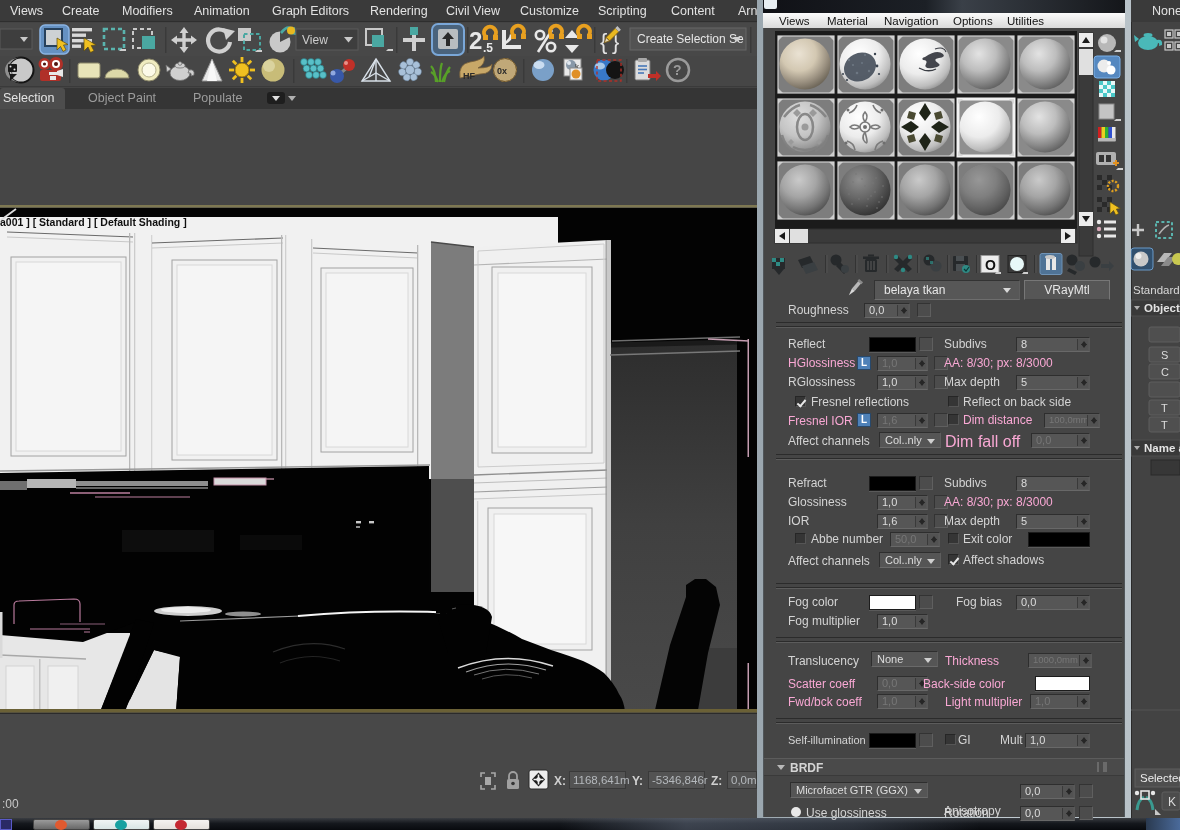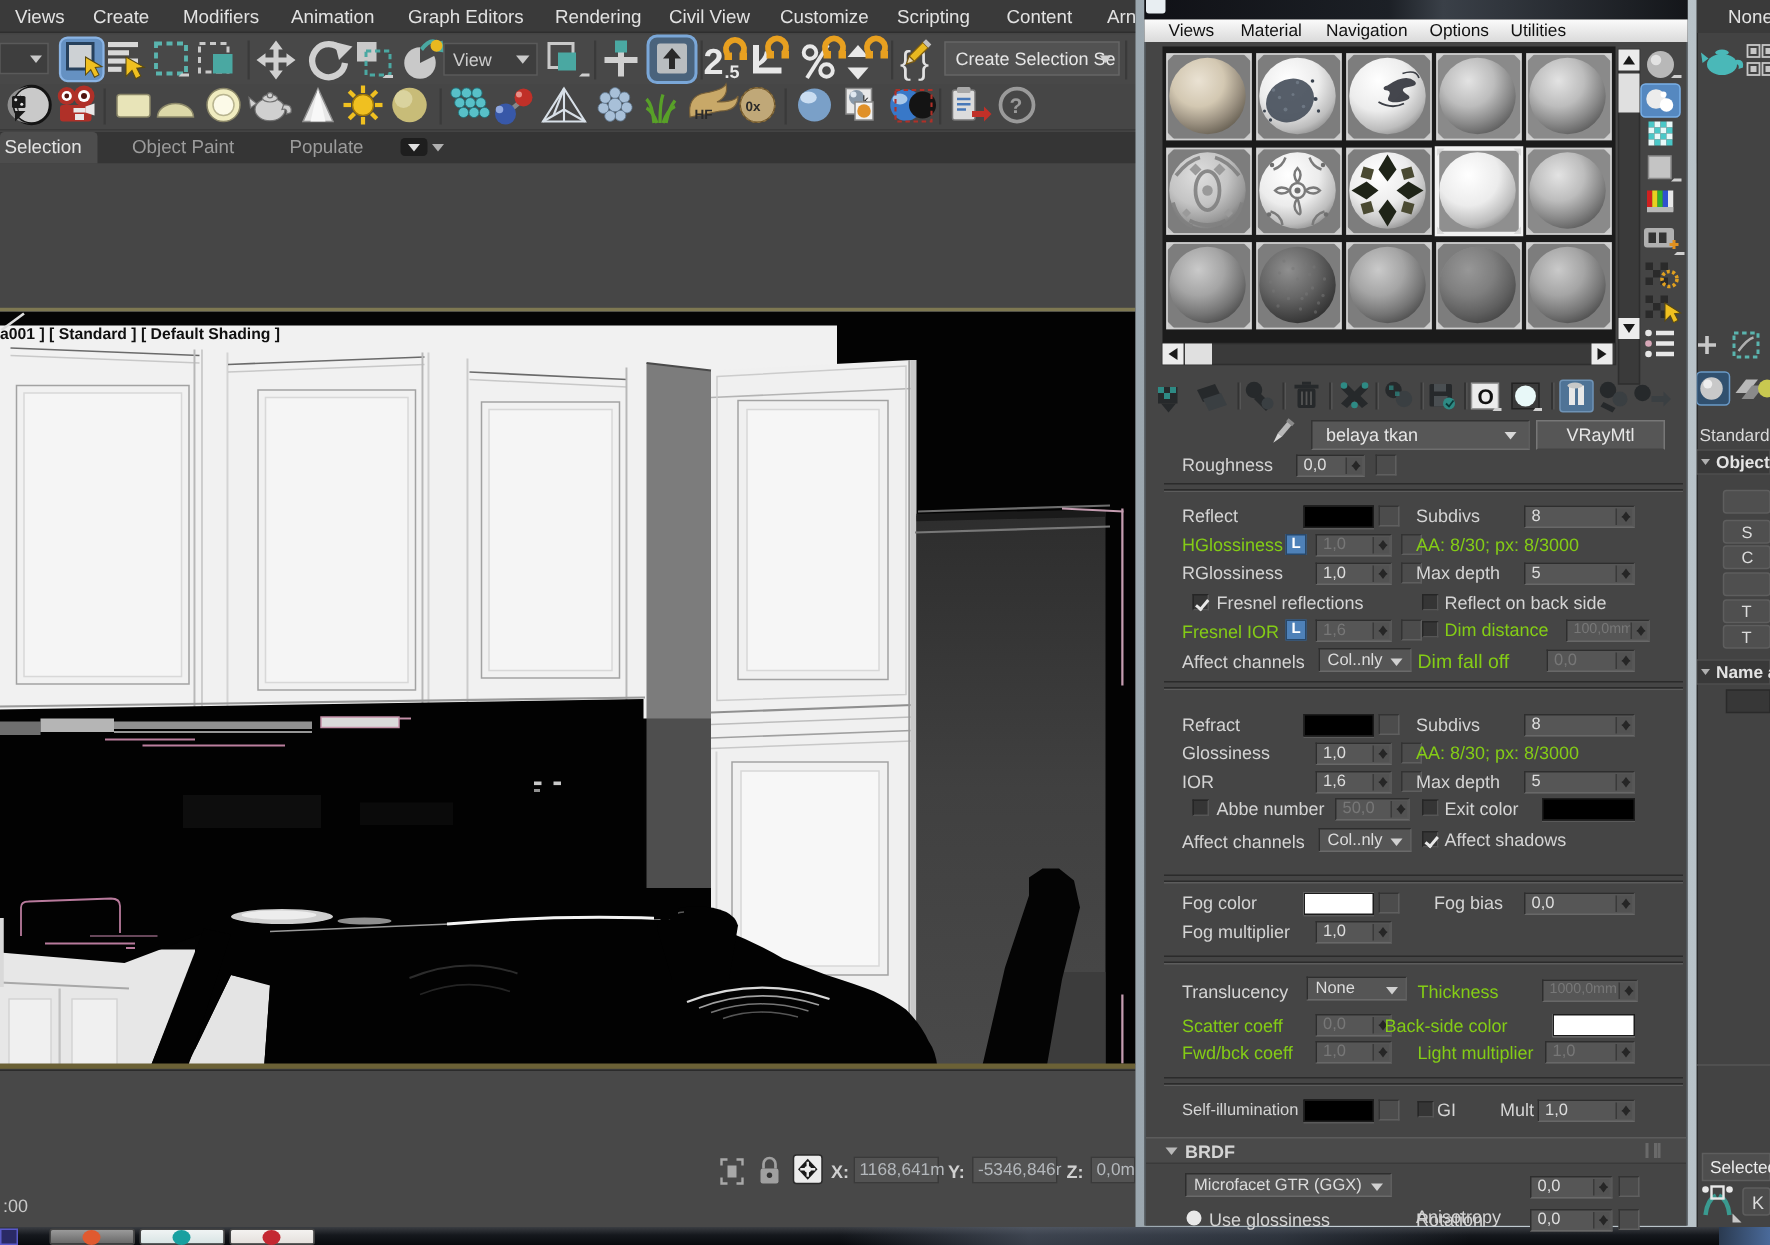--- a/index.html
+++ b/index.html
@@ -1,20 +1,20 @@
 <!DOCTYPE html>
 <html><head><meta charset="utf-8"><style>
 *{margin:0;padding:0;box-sizing:border-box}
 html,body{width:1180px;height:830px;overflow:hidden;background:#444;font-family:"Liberation Sans",sans-serif}
 .abs{position:absolute}
 #stage{position:relative;width:1180px;height:830px;overflow:hidden}
 .mtxt{color:#e2e2e2;font-size:12.5px}
 .tabtxt{font-size:12.5px;color:#9c9c9c}
 .lbl{position:absolute;color:#d4d4d4;font-size:12px;white-space:nowrap}
-.dlbl{position:absolute;color:#84cc16;font-size:12px;white-space:nowrap}
+.dlbl{position:absolute;color:#f9a8d4;font-size:12px;white-space:nowrap}
 .spin{position:absolute;background:#565656;border-top:1px solid #2e2e2e;border-left:1px solid #2e2e2e;border-bottom:1px solid #686868;border-right:1px solid #585858;color:#dcdcdc;font-size:11px;line-height:12px;padding-left:4px;height:15px}
 .spin.dis{color:#777}
 .spinb{position:absolute;right:1px;top:1px;bottom:1px;width:11px;border-left:1px solid #3a3a3a;background:#525252}
 .spinb:before{content:"";position:absolute;left:3px;top:2px;border-left:3px solid transparent;border-right:3px solid transparent;border-bottom:4px solid #262626}
 .spinb:after{content:"";position:absolute;left:3px;bottom:2px;border-left:3px solid transparent;border-right:3px solid transparent;border-top:4px solid #262626}
 .mapb{position:absolute;width:14px;height:14px;background:#4c4c4c;border-top:1px solid #333;border-left:1px solid #333;border-bottom:1px solid #5f5f5f;border-right:1px solid #5f5f5f}
 .lbtn{position:absolute;width:14px;height:14px;background:#4e81b8;border:1px solid #28486a;color:#fff;font-size:10px;font-weight:bold;text-align:center;line-height:12px}
 .cb{position:absolute;width:11px;height:11px;background:#353535;border-top:1px solid #262626;border-left:1px solid #262626;border-bottom:1px solid #555;border-right:1px solid #555}
 .cb.on:before{content:"";position:absolute;left:1px;top:3px;width:7px;height:3px;border-left:2px solid #e8e8e8;border-bottom:2px solid #e8e8e8;transform:rotate(-50deg)}
 .swatch{position:absolute;height:15px;border:1px solid #1c1c1c;box-shadow:0 1px 0 #5a5a5a}
@@ -888,21 +888,21 @@
 <div class="lbl" style="left:963px;top:395px;font-size:12px">Reflect on back side</div>
 <div class="dlbl" style="left:788px;top:414px;font-size:12px">Fresnel IOR</div>
 <div class="lbtn" style="left:857px;top:413px">L</div>
 <div class="spin dis" style="left:877px;top:413px;width:51px;font-size:11px">1,6<div class="spinb"></div></div>
 <div class="mapb" style="left:934px;top:413px"></div>
 <div class="cb" style="left:948px;top:414px"></div>
 <div class="dlbl" style="left:963px;top:413px;font-size:12px">Dim distance</div>
 <div class="spin dis" style="left:1044px;top:413px;width:56px;font-size:9.5px">100,0mm<div class="spinb"></div></div>
 <div class="lbl" style="left:788px;top:434px;font-size:12px">Affect channels</div>
 <div class="drop" style="left:879px;top:432px;width:62px">Col..nly</div>
-<div class="dlbl" style="left:945px;top:433px;font-size:13px">Dim fall off</div>
+<div class="dlbl" style="left:945px;top:433px;font-size:16px">Dim fall off</div>
 <div class="spin dis" style="left:1031px;top:433px;width:59px;font-size:11px">0,0<div class="spinb"></div></div>
 <div class="vsep" style="top:454px"></div>
 <div class="lbl" style="left:788px;top:476px;font-size:12px">Refract</div>
 <div class="swatch" style="left:869px;top:476px;width:47px;background:#000"></div>
 <div class="mapb" style="left:919px;top:476px"></div>
 <div class="lbl" style="left:944px;top:476px;font-size:12px">Subdivs</div>
 <div class="spin" style="left:1016px;top:476px;width:74px;font-size:11px">8<div class="spinb"></div></div>
 <div class="lbl" style="left:788px;top:495px;font-size:12px">Glossiness</div>
 <div class="spin" style="left:877px;top:495px;width:51px;font-size:11px">1,0<div class="spinb"></div></div>
 <div class="mapb" style="left:934px;top:495px"></div>

